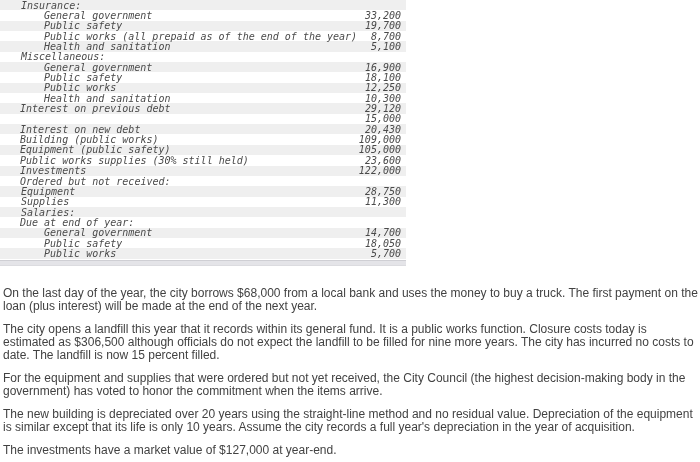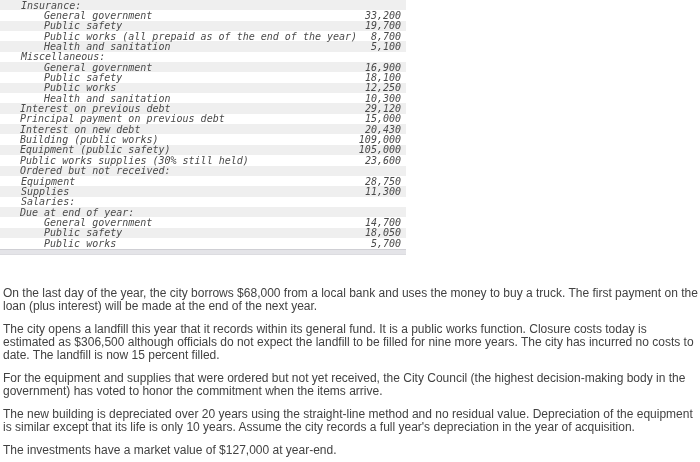--- a/index.html
+++ b/index.html
@@ -79,38 +79,41 @@
         </div>
         <div class="trow">
           <span class="tlabel ind2">Health and sanitation</span>
           <span class="tvalue">10,300</span>
         </div>
         <div class="trow">
           <span class="tlabel ind0">Interest on previous debt</span>
           <span class="tvalue">29,120</span>
         </div>
         <div class="trow">
-          <span class="tlabel ind0">Principal payment on previous debt</span>
           <span class="tvalue">15,000</span>
         </div>
         <div class="trow">
           <span class="tlabel ind0">Interest on new debt</span>
           <span class="tvalue">20,430</span>
         </div>
         <div class="trow">
           <span class="tlabel ind0">Building (public works)</span>
           <span class="tvalue">109,000</span>
         </div>
         <div class="trow">
           <span class="tlabel ind0">Equipment (public safety)</span>
           <span class="tvalue">105,000</span>
         </div>
         <div class="trow">
           <span class="tlabel ind0">Public works supplies (30% still held)</span>
           <span class="tvalue">23,600</span>
+        </div>
+        <div class="trow">
+          <span class="tlabel ind0">Investments</span>
+          <span class="tvalue">122,000</span>
         </div>
         <div class="trow">
           <span class="tlabel ind0">Ordered but not received:</span>
           <span class="tvalue"></span>
         </div>
         <div class="trow">
           <span class="tlabel ind1">Equipment</span>
           <span class="tvalue">28,750</span>
         </div>
         <div class="trow">

